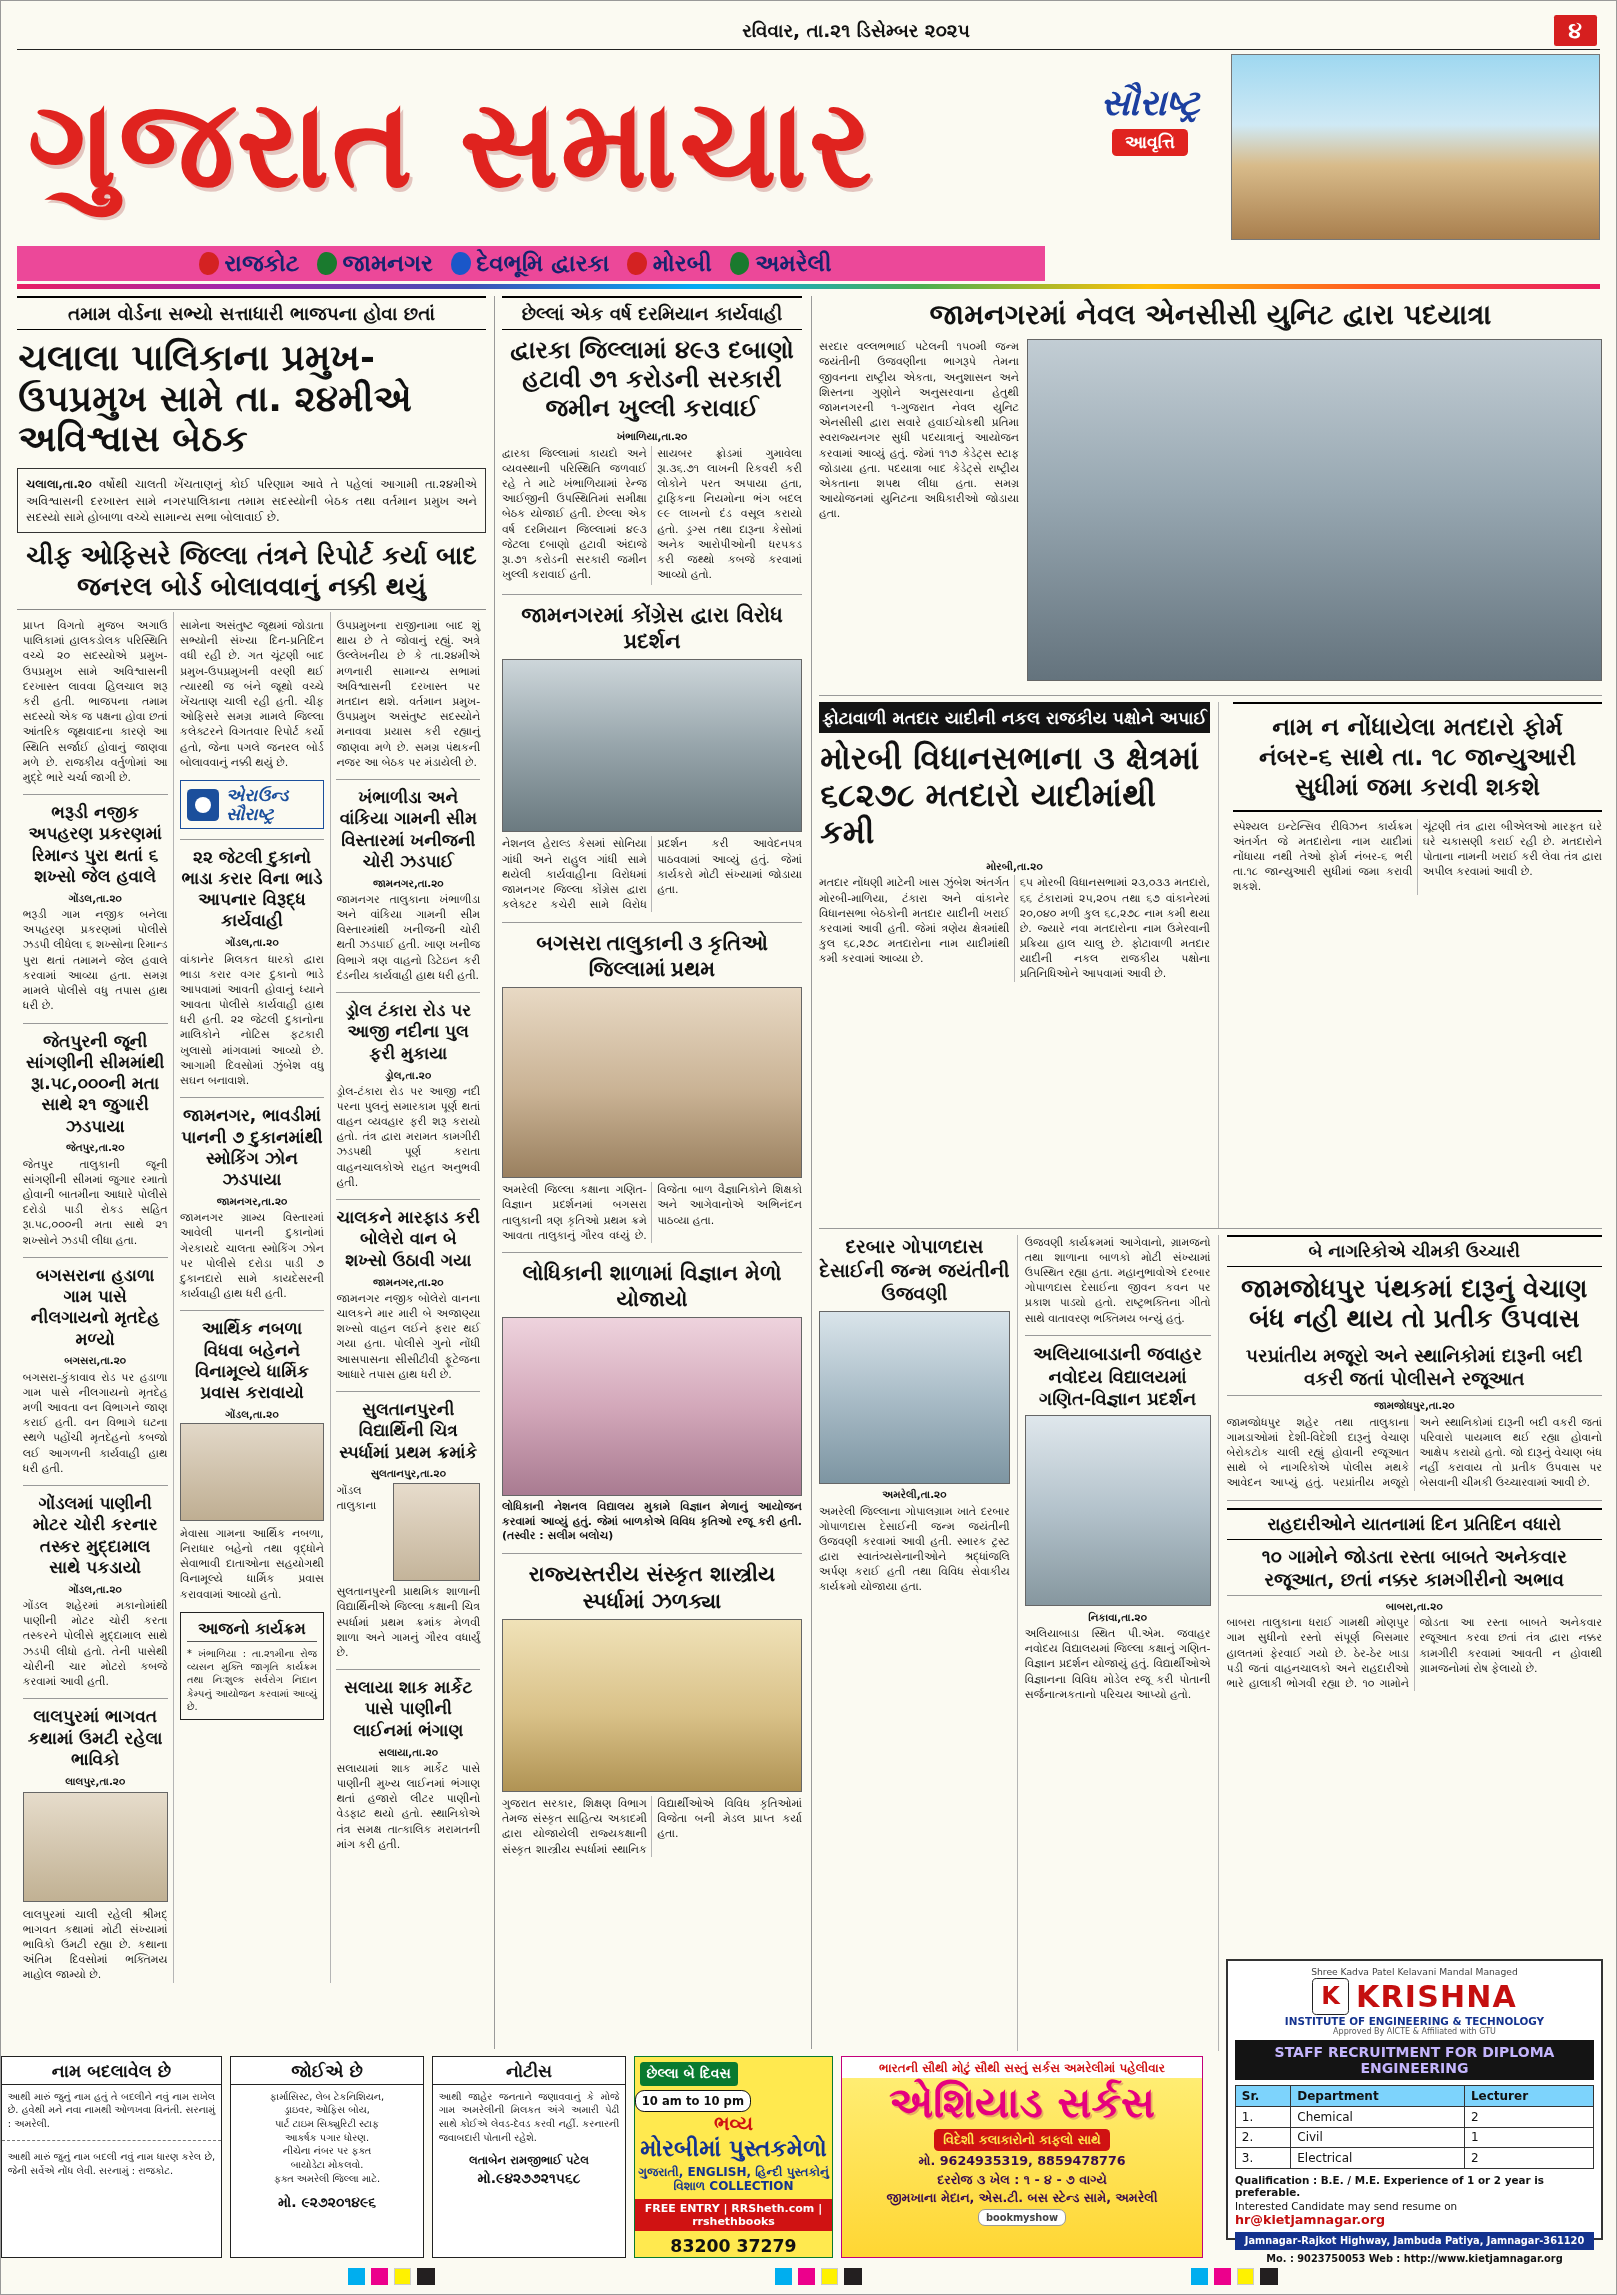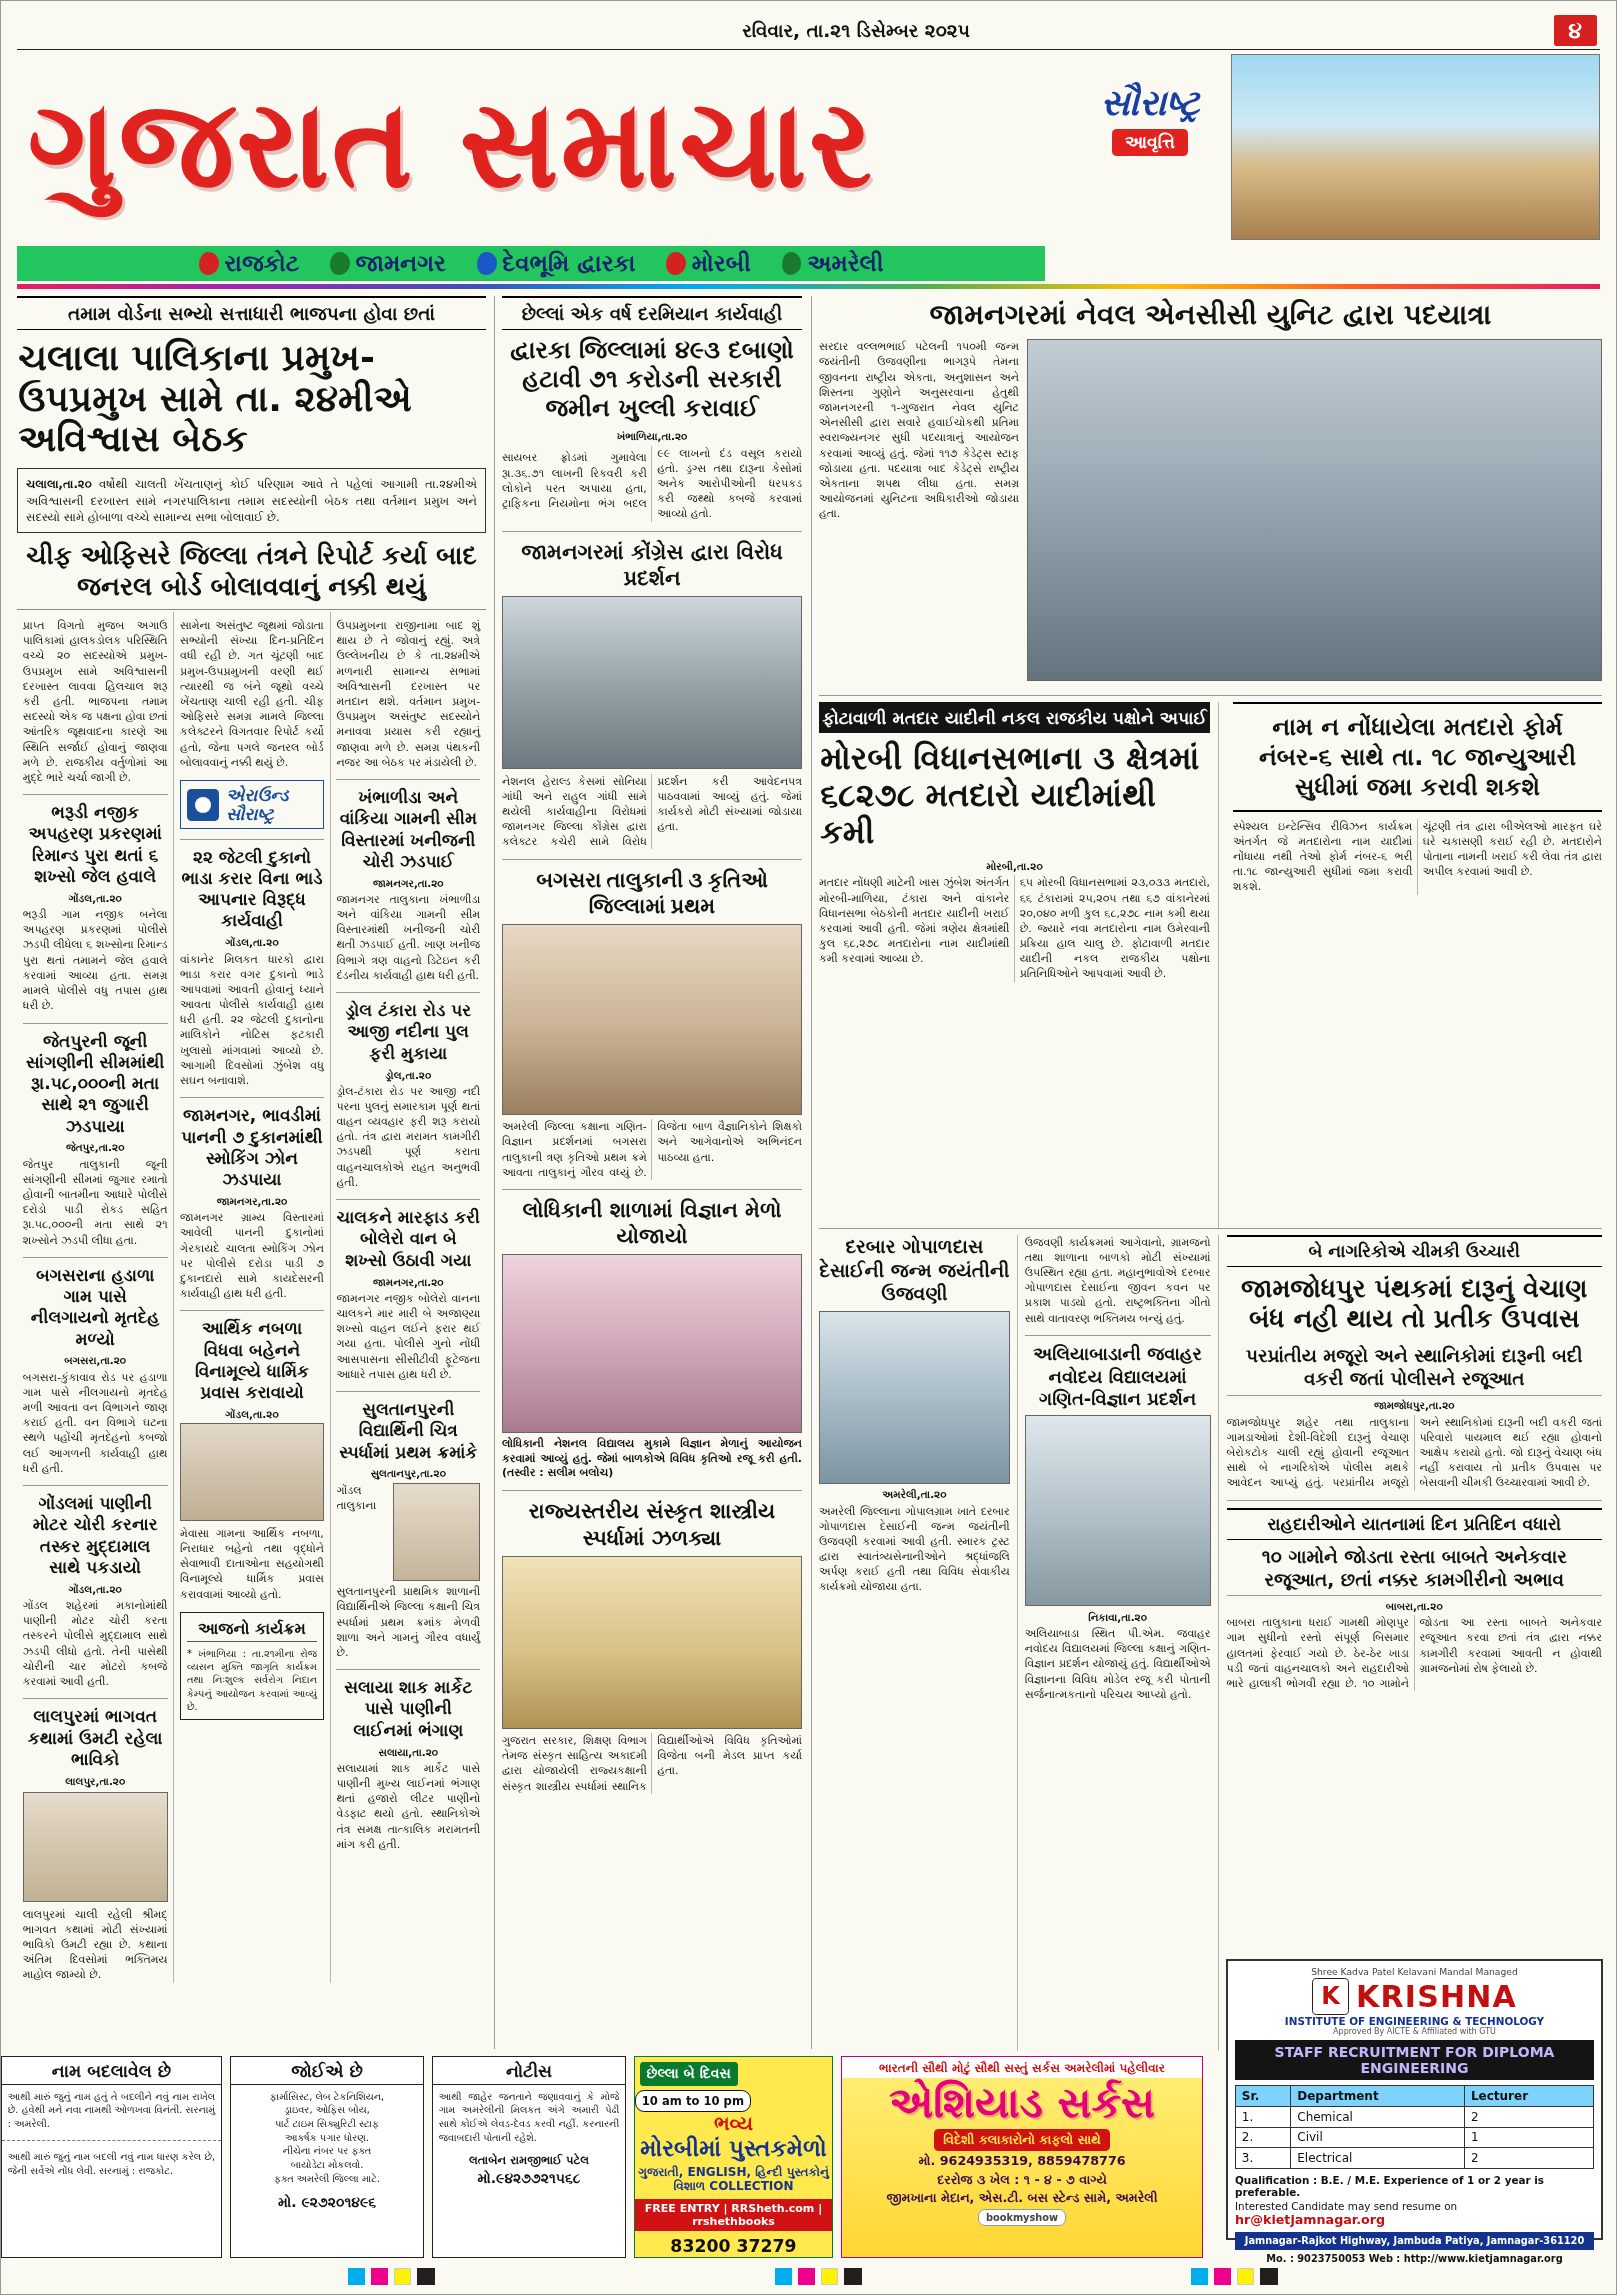--- a/index.html
+++ b/index.html
@@ -14,21 +14,21 @@
   .topbar { position:absolute; top:14px; left:16px; right:16px; height:35px; border-bottom:1.7px solid #222; }
   .pub-date { position:absolute; left:53%; transform:translateX(-50%); top:4.6px; font-size:18.5px; font-weight:bold; }
   .page-no { position:absolute; right:3.5px; top:0px; width:43px; height:31px; background:#d61f1f; color:#fff; font-size:22px; font-weight:bold; display:flex; align-items:center; justify-content:center; border-radius:2.3px; }
   .masthead { position:absolute; top:53px; left:16px; right:16px; height:188px; }
   .mast-title { position:absolute; left:10.4px; top:3.5px; font-size:122px; line-height:173px; font-weight:900; color:#e0231f; letter-spacing:2.3px; text-shadow:2.9px 3.5px 0 rgba(140,10,10,.22); white-space:nowrap; }
   .edition { position:absolute; right:378px; top:28px; width:144px; text-align:center; }
   .ed-name { font-size:36px; font-weight:900; font-style:italic; color:#1b3fa0; }
   .ed-sub { display:inline-block; margin-top:4.6px; background:#e0231f; color:#fff; font-size:17.3px; font-weight:bold; padding:3.5px 12.7px; border-radius:4.6px; }
   .mast-photo { position:absolute; right:0; top:0; width:369px; height:186px; border:0.6px solid #777;
     background: linear-gradient(180deg,#9fd8f0 0%,#cfe9f5 38%,#d8bb8a 60%,#a97f4e 100%); }
-  .cities { position:absolute; top:245px; left:16px; width:1028px; height:35px; display:flex; align-items:center; gap:31px; padding-left:182px; background:#22c55e; }
+  .cities { position:absolute; top:245px; left:16px; width:1028px; height:35px; display:flex; align-items:center; gap:18px; padding-left:182px; background:#ec4899; }
   .city { display:flex; align-items:center; gap:5.8px; font-size:23px; font-weight:bold; color:#16246e; white-space:nowrap; }
   .blob { display:inline-block; width:19.6px; height:23px; border-radius:46% 54% 58% 42%/55% 48% 52% 45%; }
   .b0{background:#d42222;} .b1{background:#1a7a2e;} .b2{background:#1a57c9;} .b3{background:#d42222;} .b4{background:#1a7a2e;}
   .rainbow { position:absolute; top:283px; left:16px; right:16px; height:4.6px;
     background:linear-gradient(90deg,#e91e63,#9c27b0,#3f51b5,#03a9f4,#4caf50,#ffc107,#ff5722,#e91e63); }
   
   .para { font-size:11px; line-height:1.38; text-align:justify; }
   .dl { font-size:10.4px; font-weight:bold; text-align:center; margin:2.3px 0; }
   .kick { border-top:2.3px solid #000; border-bottom:0.6px solid #000; text-align:center; font-weight:bold; font-size:18.5px; padding:4.6px 0; }
   .kickbar { background:#141414; color:#fff; text-align:center; font-weight:bold; font-size:17.3px; padding:5.8px 0; }
@@ -272,20 +272,21 @@
         </div>
       </div>
     </div>
   </section>
 
   <section class="s2">
     <div class="kick">છેલ્લાં એક વર્ષ દરમિયાન કાર્યવાહી</div>
     <div class="h-md">દ્વારકા જિલ્લામાં ૪૯૩ દબાણો હટાવી ૭૧ કરોડની સરકારી જમીન ખુલ્લી કરાવાઈ</div>
     <div class="dl">ખંભાળિયા,તા.૨૦</div>
     <div class="cols2">
+      <p>દ્વારકા જિલ્લામાં કાયદો અને વ્યવસ્થાની પરિસ્થિતિ જળવાઈ રહે તે માટે ખંભાળિયામાં રેન્જ આઈજીની ઉપસ્થિતિમાં સમીક્ષા બેઠક યોજાઈ હતી. છેલ્લા એક વર્ષ દરમિયાન જિલ્લામાં ૪૯૩ જેટલા દબાણો હટાવી અંદાજે રૂા.૭૧ કરોડની સરકારી જમીન ખુલ્લી કરાવાઈ હતી.</p>
       <p class="mt8">સાયબર ફ્રોડમાં ગુમાવેલા રૂા.૩૬.૭૧ લાખની રિકવરી કરી લોકોને પરત અપાયા હતા, ટ્રાફિકના નિયમોના ભંગ બદલ ૯૯ લાખનો દંડ વસૂલ કરાયો હતો. ડ્રગ્સ તથા દારૂના કેસોમાં અનેક આરોપીઓની ધરપકડ કરી જથ્થો કબજે કરવામાં આવ્યો હતો.</p>
     </div>
 
     <div class="art">
       <div class="h-sm" style="font-size:21px;">જામનગરમાં કોંગ્રેસ દ્વારા વિરોધ પ્રદર્શન</div>
       <span class="ph" style="width:100%;height:173px;background:linear-gradient(180deg,#cdd6da,#97a5ab 50%,#6b7a80);"></span>
       <div class="cols2 mt8">
         <p>નેશનલ હેરાલ્ડ કેસમાં સોનિયા ગાંધી અને રાહુલ ગાંધી સામે થયેલી કાર્યવાહીના વિરોધમાં જામનગર જિલ્લા કોંગ્રેસ દ્વારા કલેક્ટર કચેરી સામે વિરોધ પ્રદર્શન કરી આવેદનપત્ર પાઠવવામાં આવ્યું હતું. જેમાં કાર્યકરો મોટી સંખ્યામાં જોડાયા હતા.</p>
       </div>
     </div>

